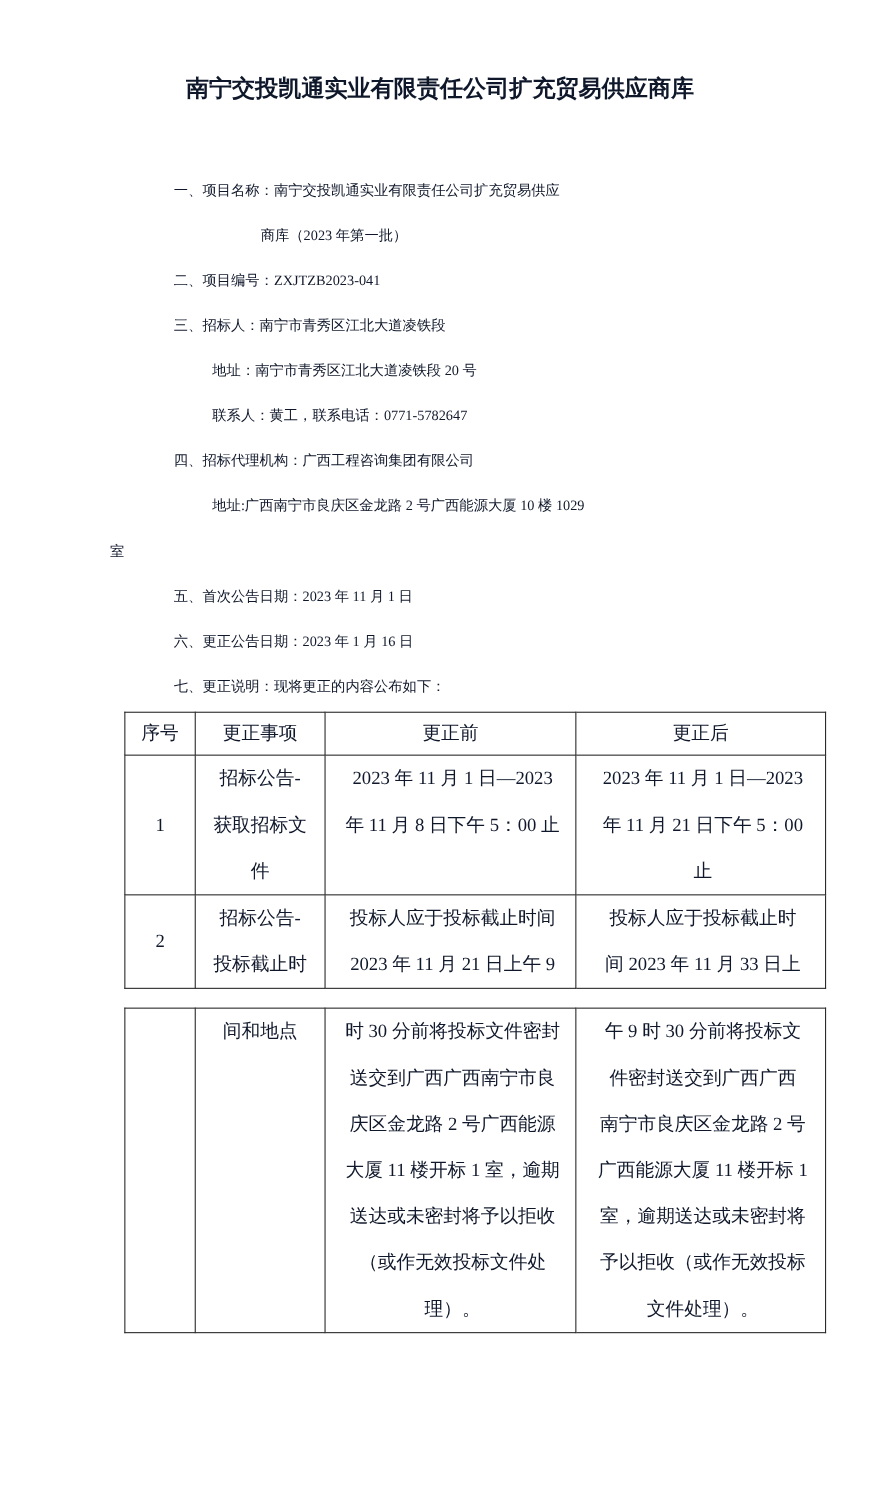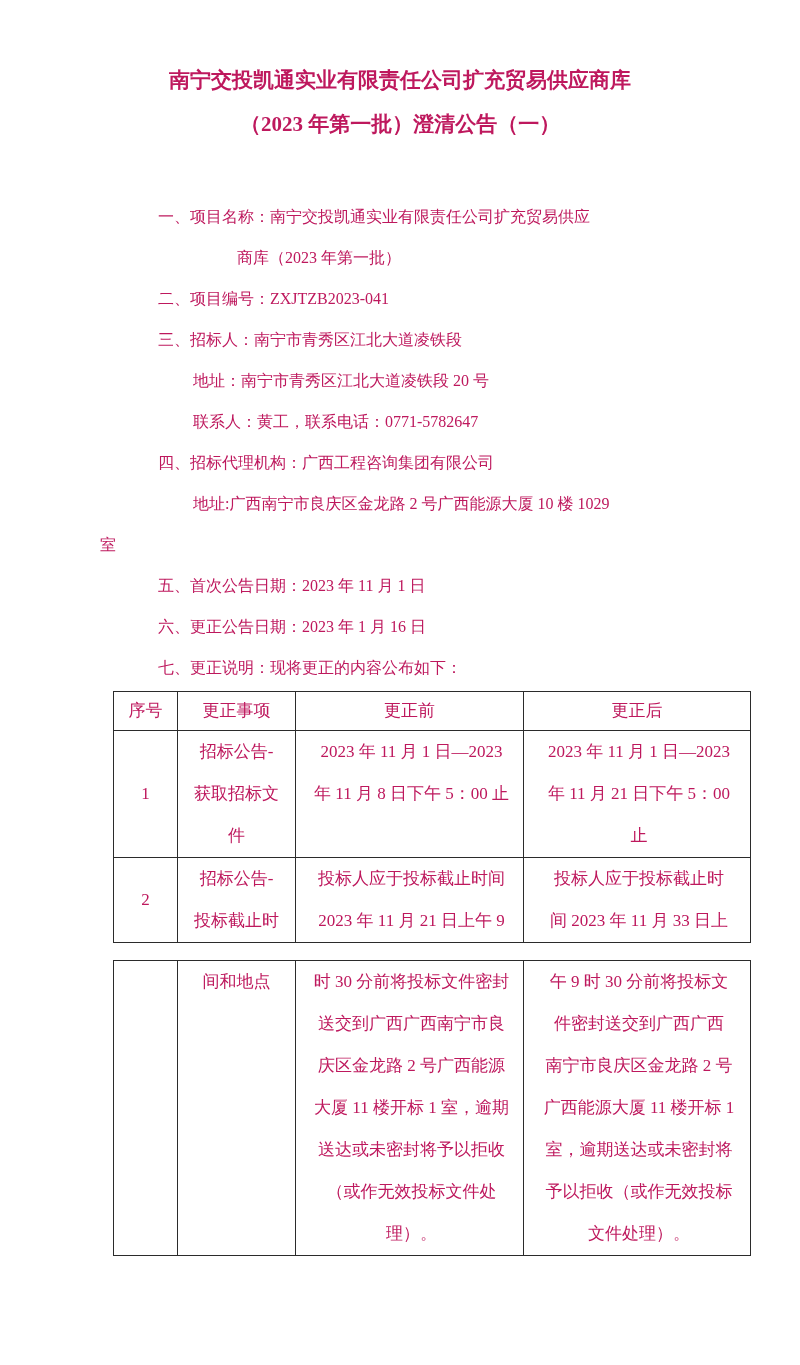--- a/index.html
+++ b/index.html
@@ -1,36 +1,36 @@
 <!DOCTYPE html>
 <html><head>
 <meta charset="utf-8">
 <style>
   * { margin:0; padding:0; box-sizing:border-box; }
   html,body { background:#fff; }
   .page {
     position:relative;
     width:800px; height:1365px;
     background:#fff;
-    color:#be185d;
+    color:#0f172a;
     font-family:"Liberation Serif","DejaVu Serif",serif;
     overflow:hidden;
   }
   .title {
     padding-top:58px;
     text-align:center;
     font-weight:bold;
     font-size:21px;
     line-height:44px;
   }
   .doc-body {
     margin-top:50px;
     padding-left:100px;
     padding-right:45px;
-    font-size:16px;
+    font-size:13px;
     line-height:41px;
   }
   .bl { white-space:nowrap; }
   .ind-item { padding-left:58px; }
   .ind-sub  { padding-left:93px; }
   .ind-cont { padding-left:137px; }
   .ind-none { padding-left:0; }
 
   table.tbl {
     border-collapse:collapse;
@@ -60,21 +60,20 @@
   td.c-txt  { text-align:center; vertical-align:top; padding:0 5px 0 9px; }
   .lines { white-space:pre-line; }
 </style>
 </head>
 <body>
 
 <div class="page">
 
   <div class="title">
     <div>南宁交投凯通实业有限责任公司扩充贸易供应商库</div>
-    <div>（2023 年第一批）澄清公告（一）</div>
   </div>
 
   <div class="doc-body">
     <div class="bl ind-item">一、项目名称：南宁交投凯通实业有限责任公司扩充贸易供应</div>
     <div class="bl ind-cont">商库（2023 年第一批）</div>
     <div class="bl ind-item">二、项目编号：ZXJTZB2023-041</div>
     <div class="bl ind-item">三、招标人：南宁市青秀区江北大道凌铁段</div>
     <div class="bl ind-sub">地址：南宁市青秀区江北大道凌铁段 20 号</div>
     <div class="bl ind-sub">联系人：黄工，联系电话：0771-5782647</div>
     <div class="bl ind-item">四、招标代理机构：广西工程咨询集团有限公司</div>

